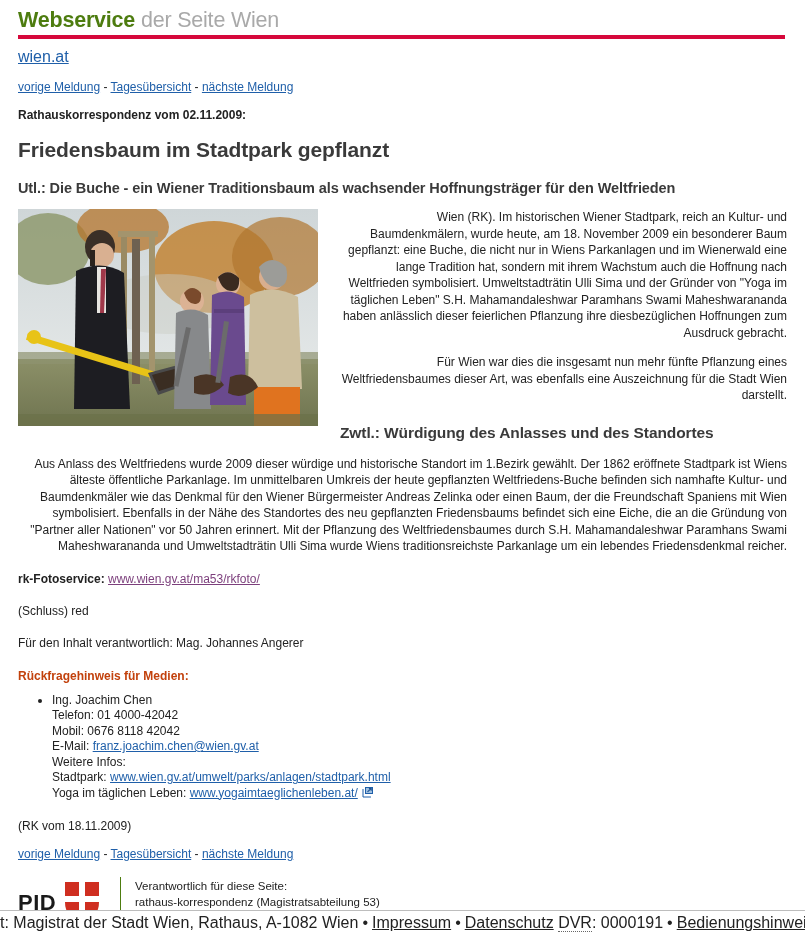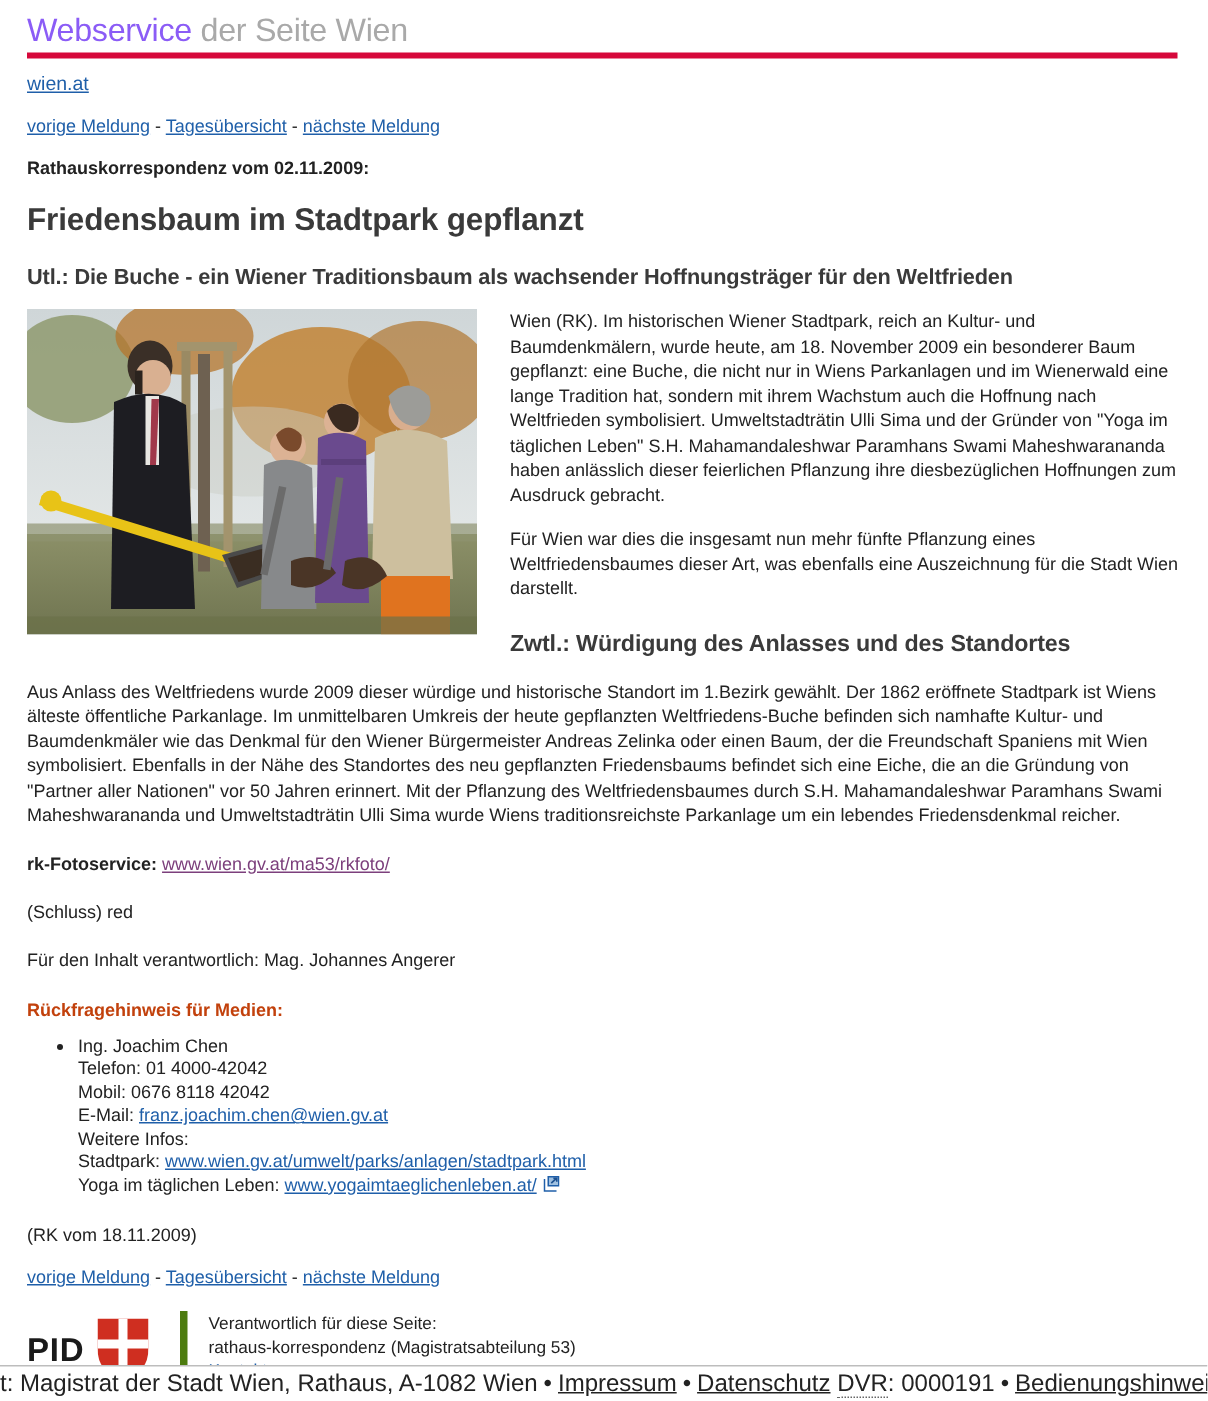--- a/index.html
+++ b/index.html
@@ -18,35 +18,35 @@
   }
 
   
   #masthead { padding: 9px 0 0 18px; }
   .brand {
     font-size: 21.5px;
     letter-spacing: -0.2px;
     line-height: 1.05;
     white-space: nowrap;
   }
-  .brand-strong { font-weight: normal; color: #8b5cf6; }
+  .brand-strong { font-weight: bold; color: #4d7c0f; }
   .brand-light  { font-weight: normal; color: #a9a9a9; }
   #brandrule {
     height: 4px;
     background: #d6083b;
     margin: 3px 20px 0 18px;
   }
 
   
   #content { padding: 0 18px 0 18px; }
 
   a { color: #1f5fa9; text-decoration: underline; }
   a.visited { color: #7c3f7c; }
 
-  #breadcrumb { margin: 9px 0 0 0; font-size: 13px; }
+  #breadcrumb { margin: 9px 0 0 0; font-size: 16px; }
 
   .navline { margin: 14px 0 0 0; font-size: 12px; }
   .navline .sep { color: #222; text-decoration: none; }
 
   .kicker {
     margin: 14px 0 0 0;
     font-size: 12px;
     font-weight: bold;
     color: #222;
   }
@@ -90,20 +90,21 @@
     display: block;
     background: #cfd3d0;
     position: relative;
     overflow: hidden;
   }
   p.body {
     margin: 0 0 13px 0;
     font-size: 12px;
     line-height: 16.5px;
     color: #222;
+    text-align: right;
   }
   .clearer { clear: both; height: 0; font-size: 0; }
 
   p.lead { margin-top: 0; }
 
   #after-float { padding-top: 14px; }
 
   
   p.service { margin: 16px 0 0 0; font-size: 12px; line-height: 16px; }
   p.service b { font-weight: bold; }
@@ -147,21 +148,21 @@
   #pid-word {
     font-family: "Liberation Sans", sans-serif;
     font-weight: bold;
     font-size: 22px;
     letter-spacing: 0.5px;
     color: #1a1a1a;
     margin-right: 9px;
   }
   #pid-crest { width: 34px; height: 42px; display: block; }
   #pid-text {
-    border-left: 5px solid #4d7c0f;
+    border-left: 1px solid #4d7c0f;
     padding: 2px 0 2px 14px;
     font-size: 11.5px;
     line-height: 15.5px;
     color: #222;
   }
   #pid-text span.row { display: block; }
 
   
   #bottombar {
     position: absolute;

